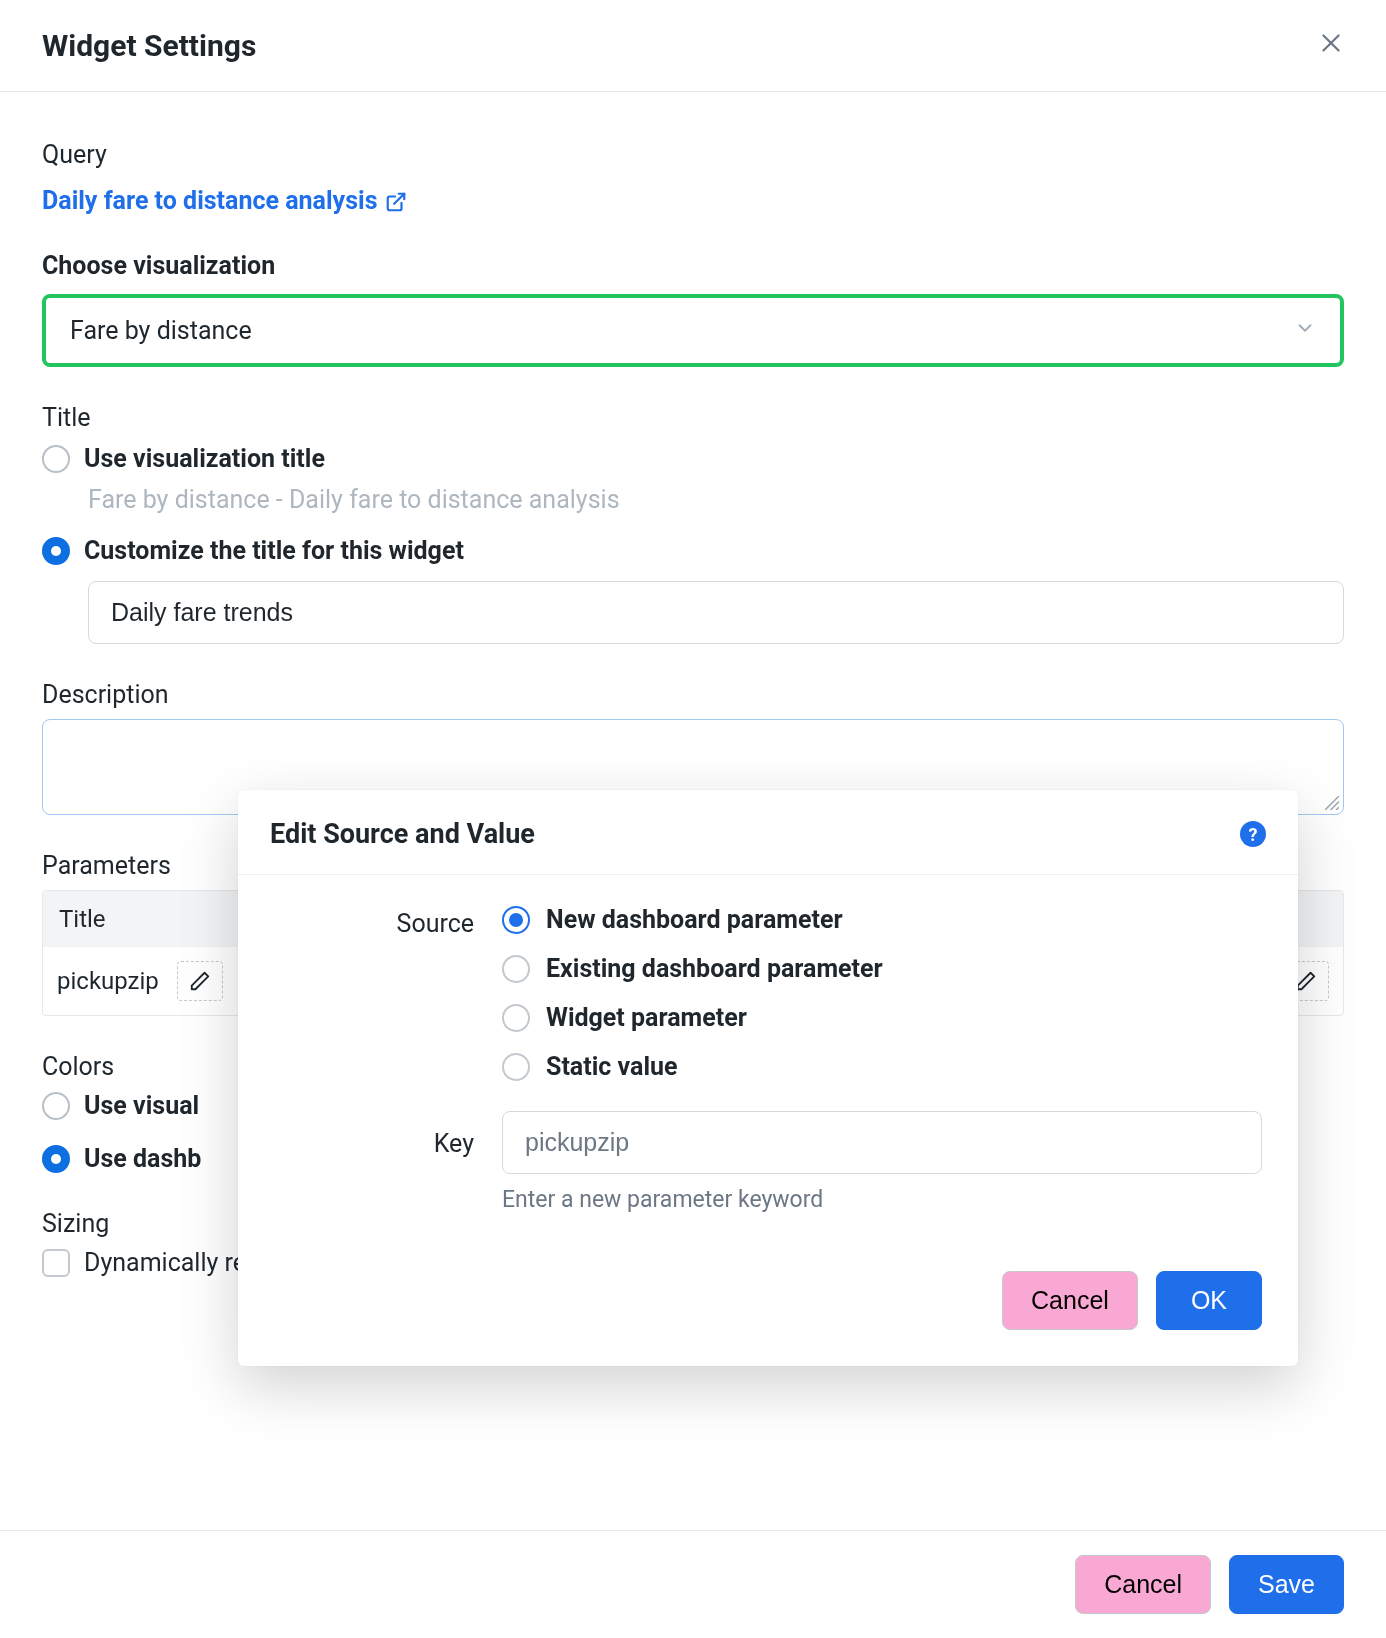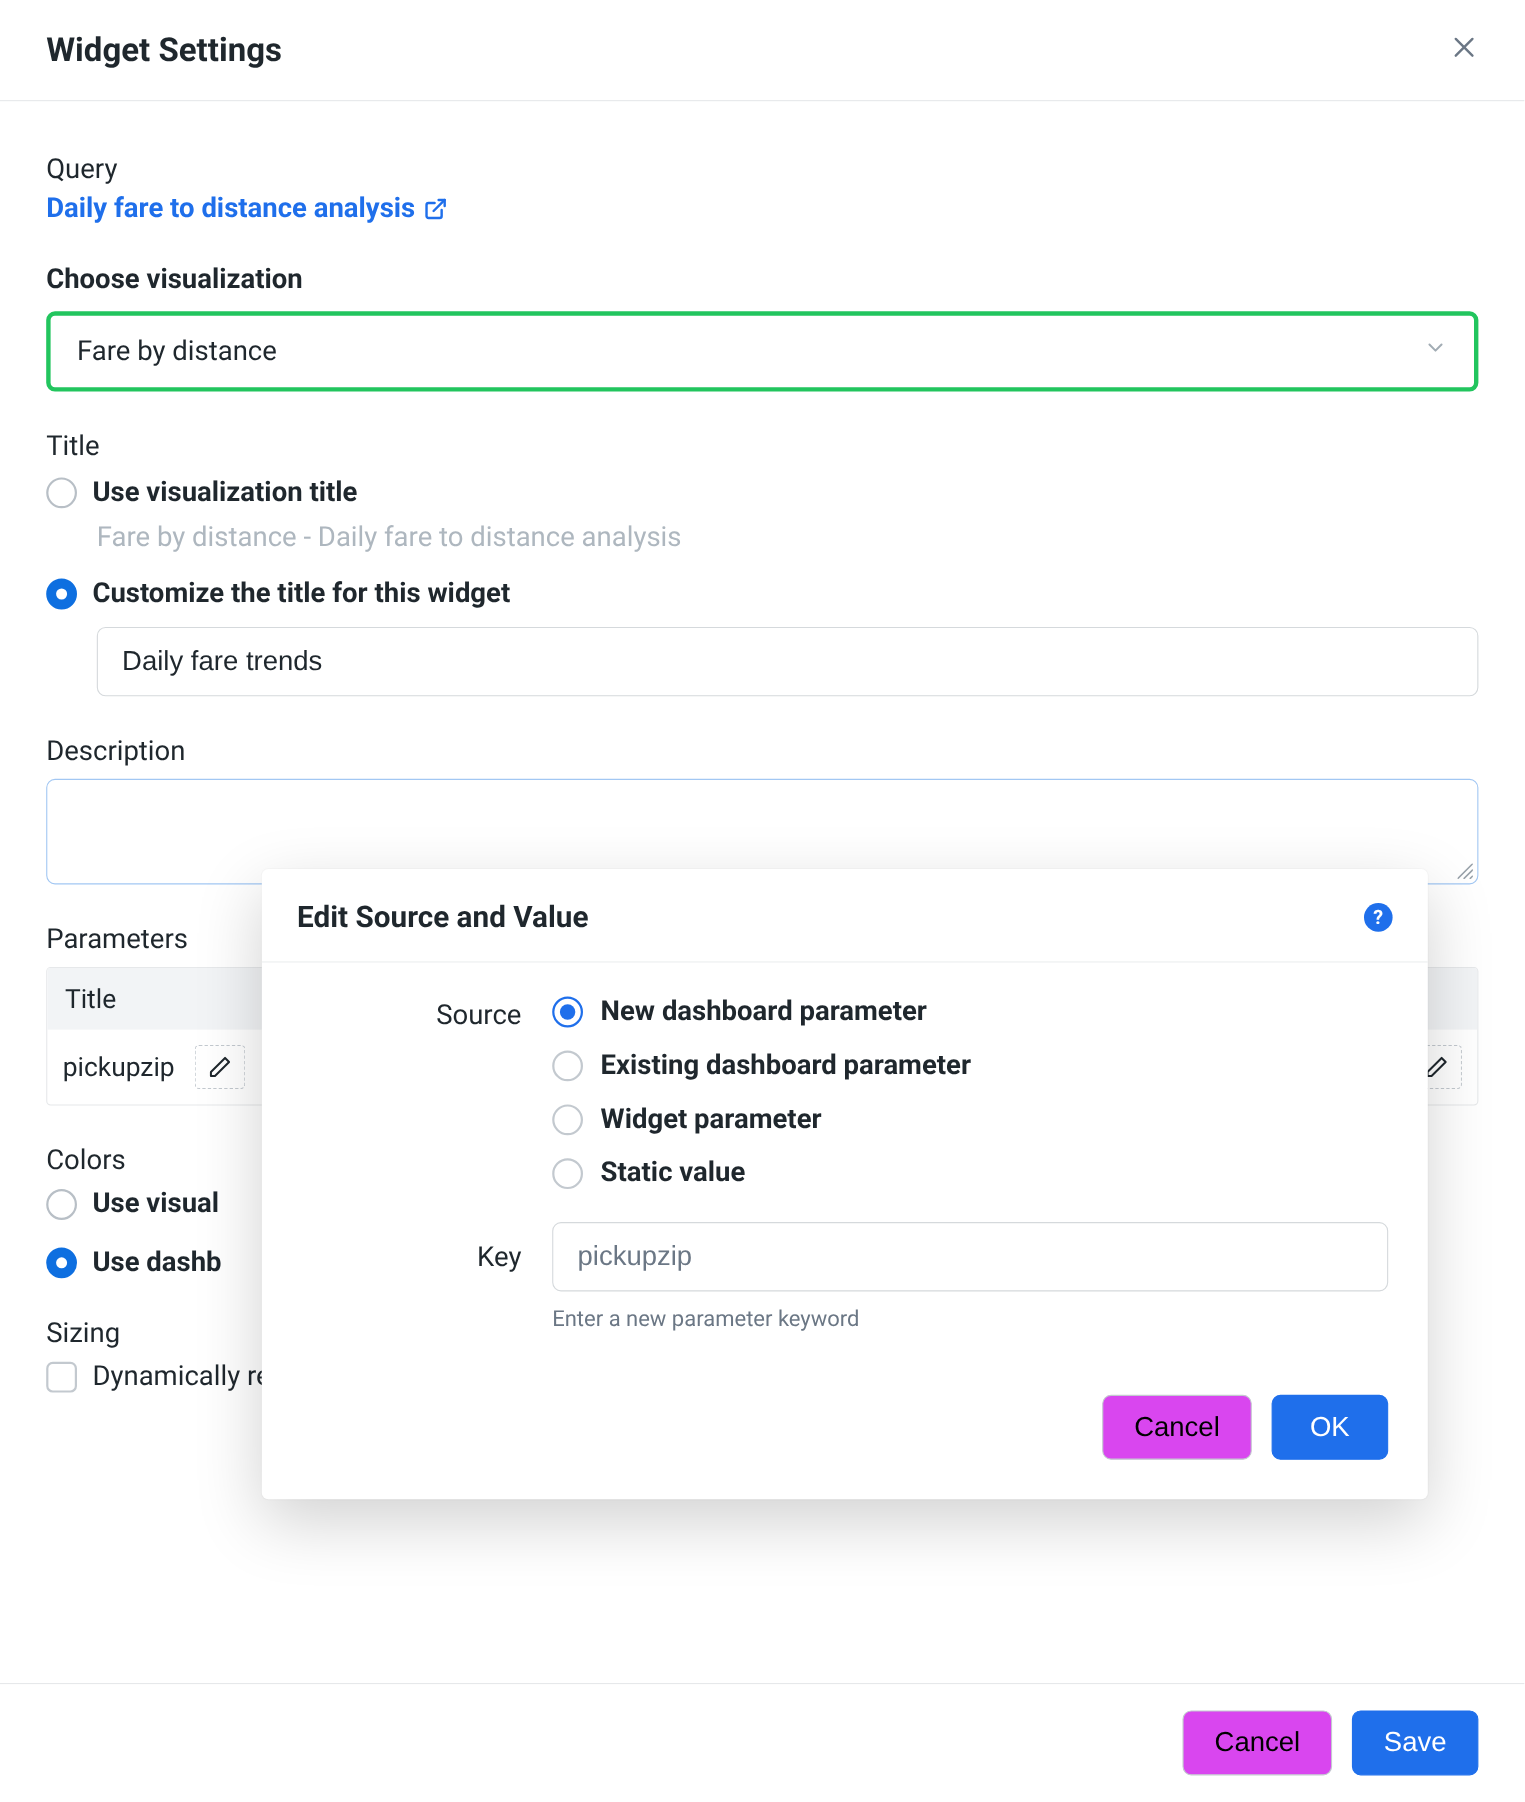--- a/index.html
+++ b/index.html
@@ -49,20 +49,21 @@
     margin-bottom: 6px;
   }
   .query-link {
     color: #1f6feb;
     font-size: 25px;
     font-weight: 700;
     text-decoration: none;
     display: inline-flex;
     align-items: center;
     gap: 8px;
+    margin-top: 11px;
   }
   .ext-icon {
     width: 22px; height: 22px;
     display: inline-block;
   }
   .select-box {
     width: 100%;
     border: 4px solid #22c55e;
     border-radius: 8px;
     padding: 18px 24px;
@@ -184,21 +185,21 @@
     padding: 24px 42px;
     display: flex;
     justify-content: flex-end;
     gap: 18px;
   }
   .btn {
     font-size: 25px;
     padding: 14px 28px;
     border-radius: 8px;
     border: 1px solid #c3c9cf;
-    background: #d946ef;
+    background: #f9a8d4;
     cursor: pointer;
   }
   .btn.primary {
     background: #1f6feb;
     border-color: #1f6feb;
     color: #fff;
   }
 
   
   .modal {
@@ -287,21 +288,21 @@
   .key-input {
     width: 100%;
     border: 1px solid #d5d9dc;
     border-radius: 8px;
     padding: 16px 22px;
     font-size: 25px;
     color: #6b7785;
     margin-bottom: 12px;
   }
   .key-help {
-    font-size: 20px;
+    font-size: 23px;
     color: #6b7785;
   }
   .modal-footer {
     display: flex;
     justify-content: flex-end;
     gap: 18px;
     padding: 18px 36px 36px 36px;
   }
 </style>
 </head>

